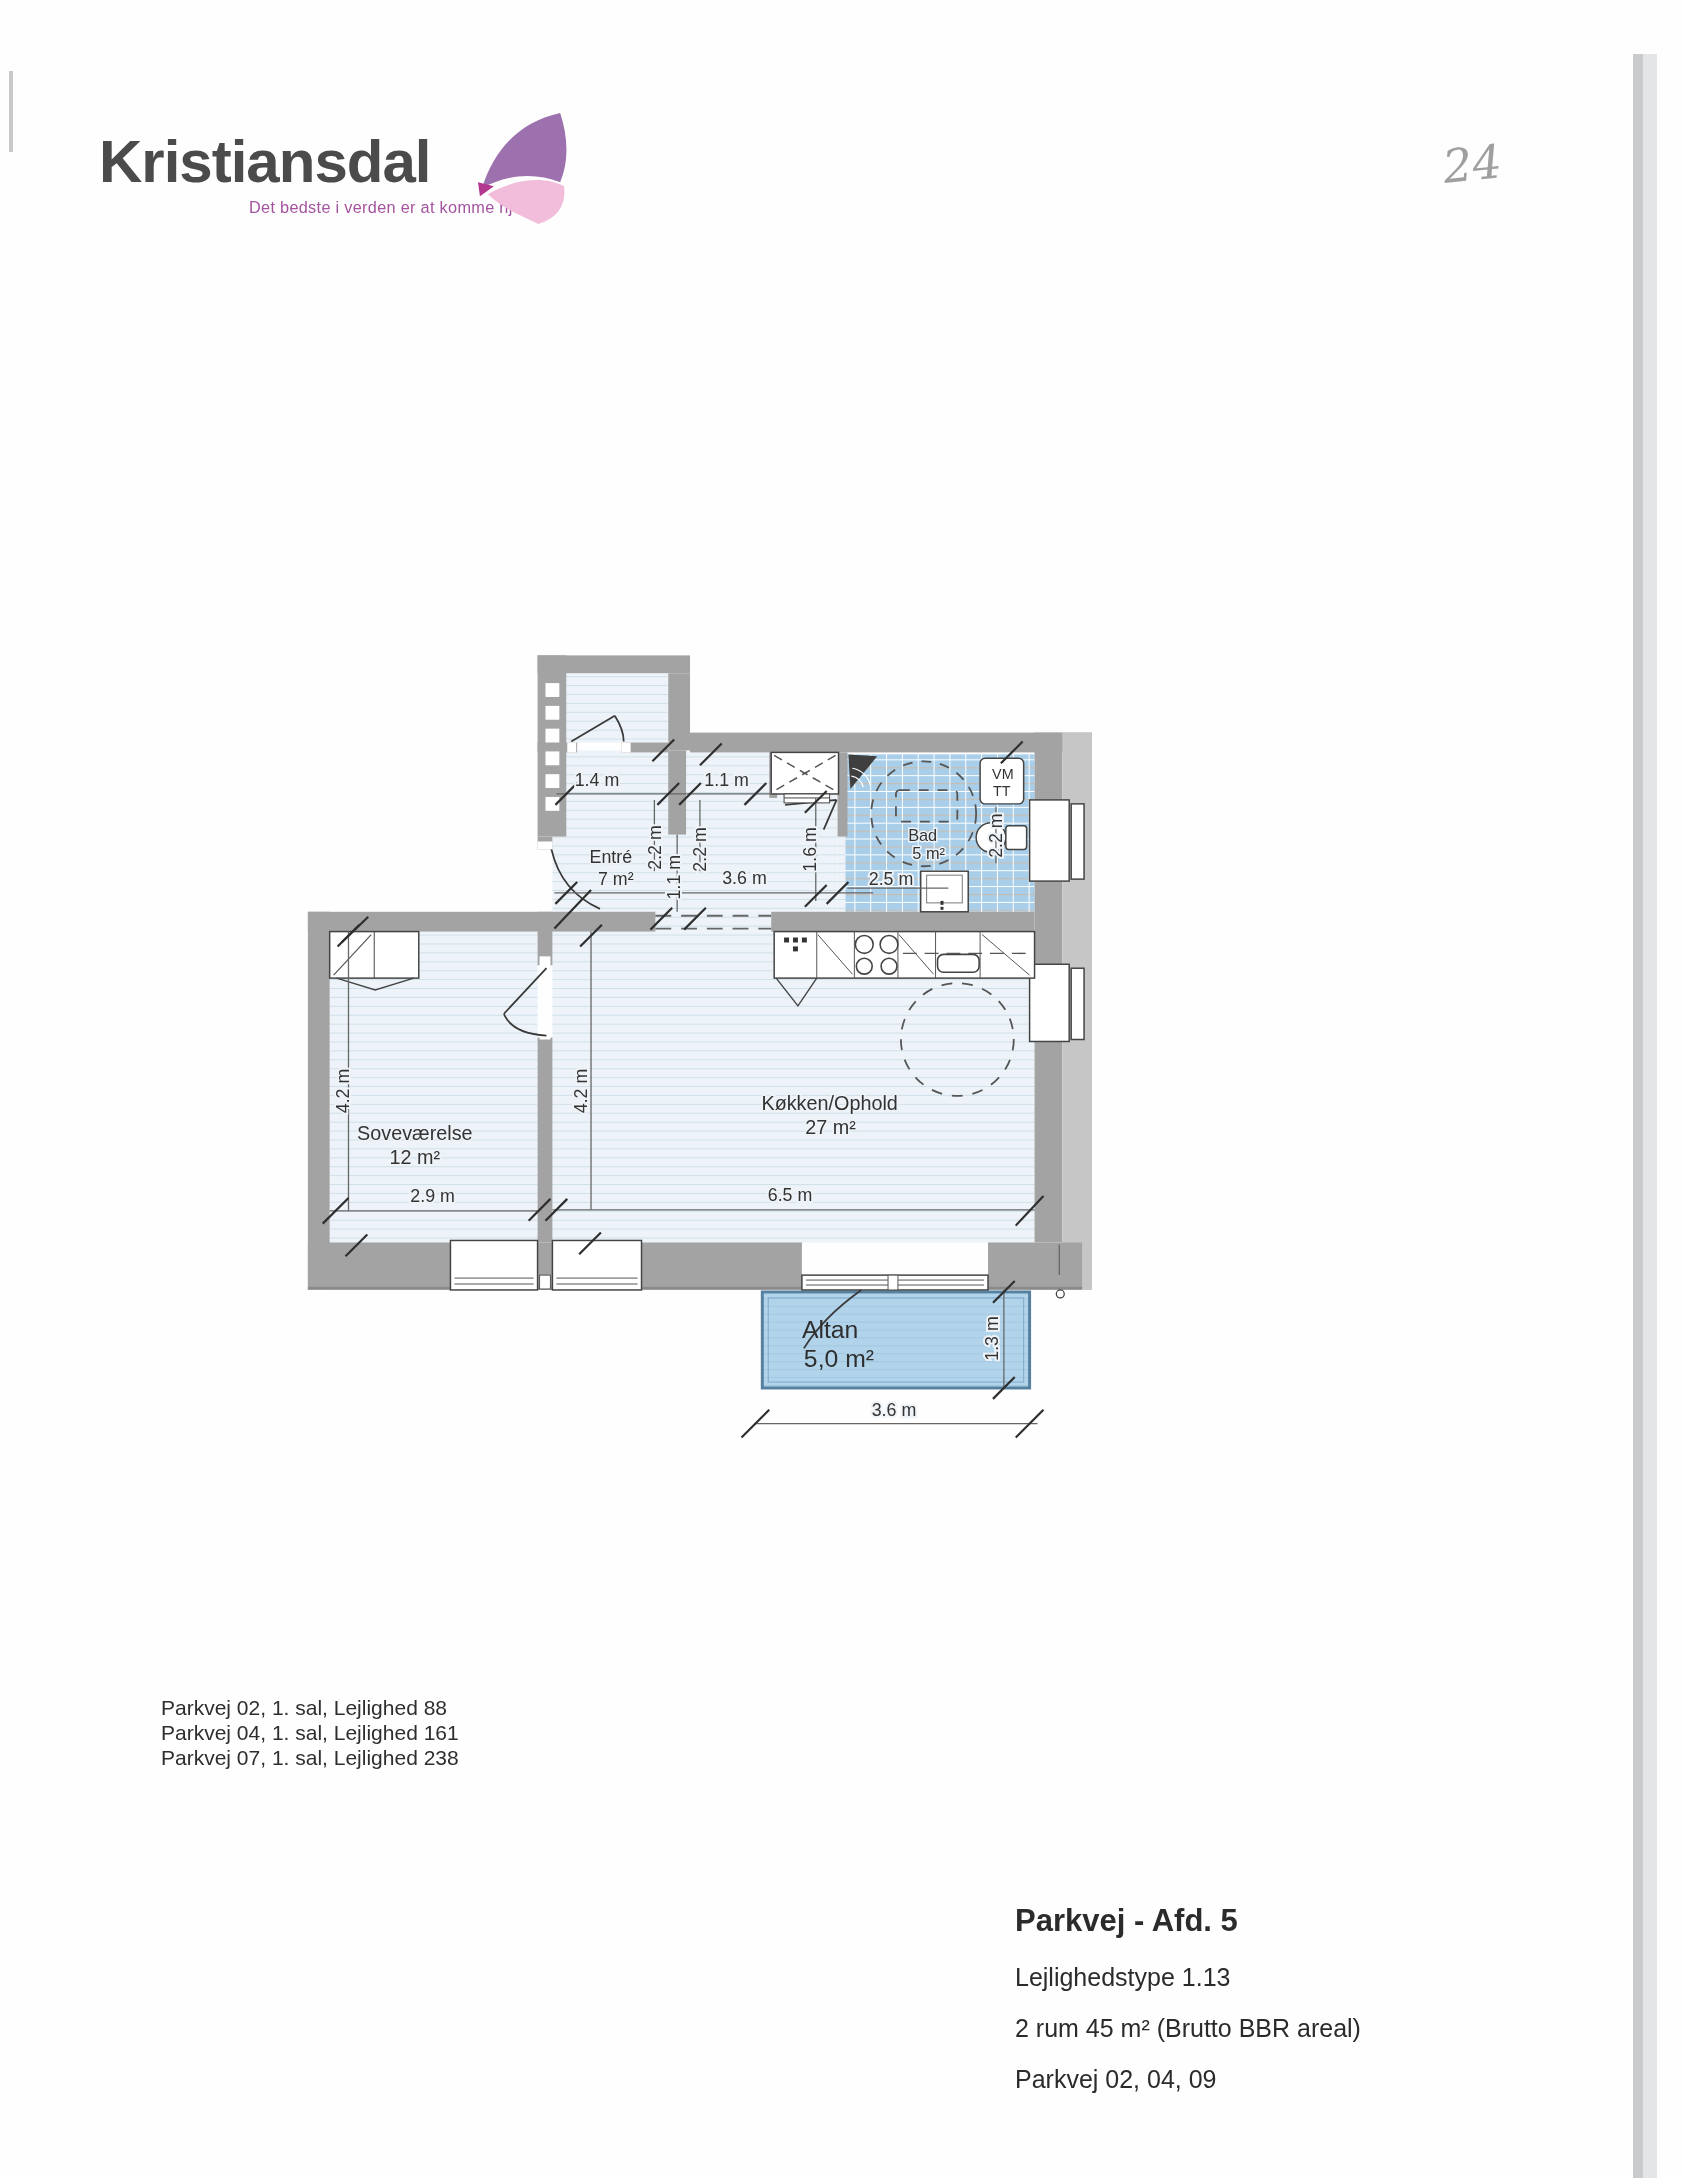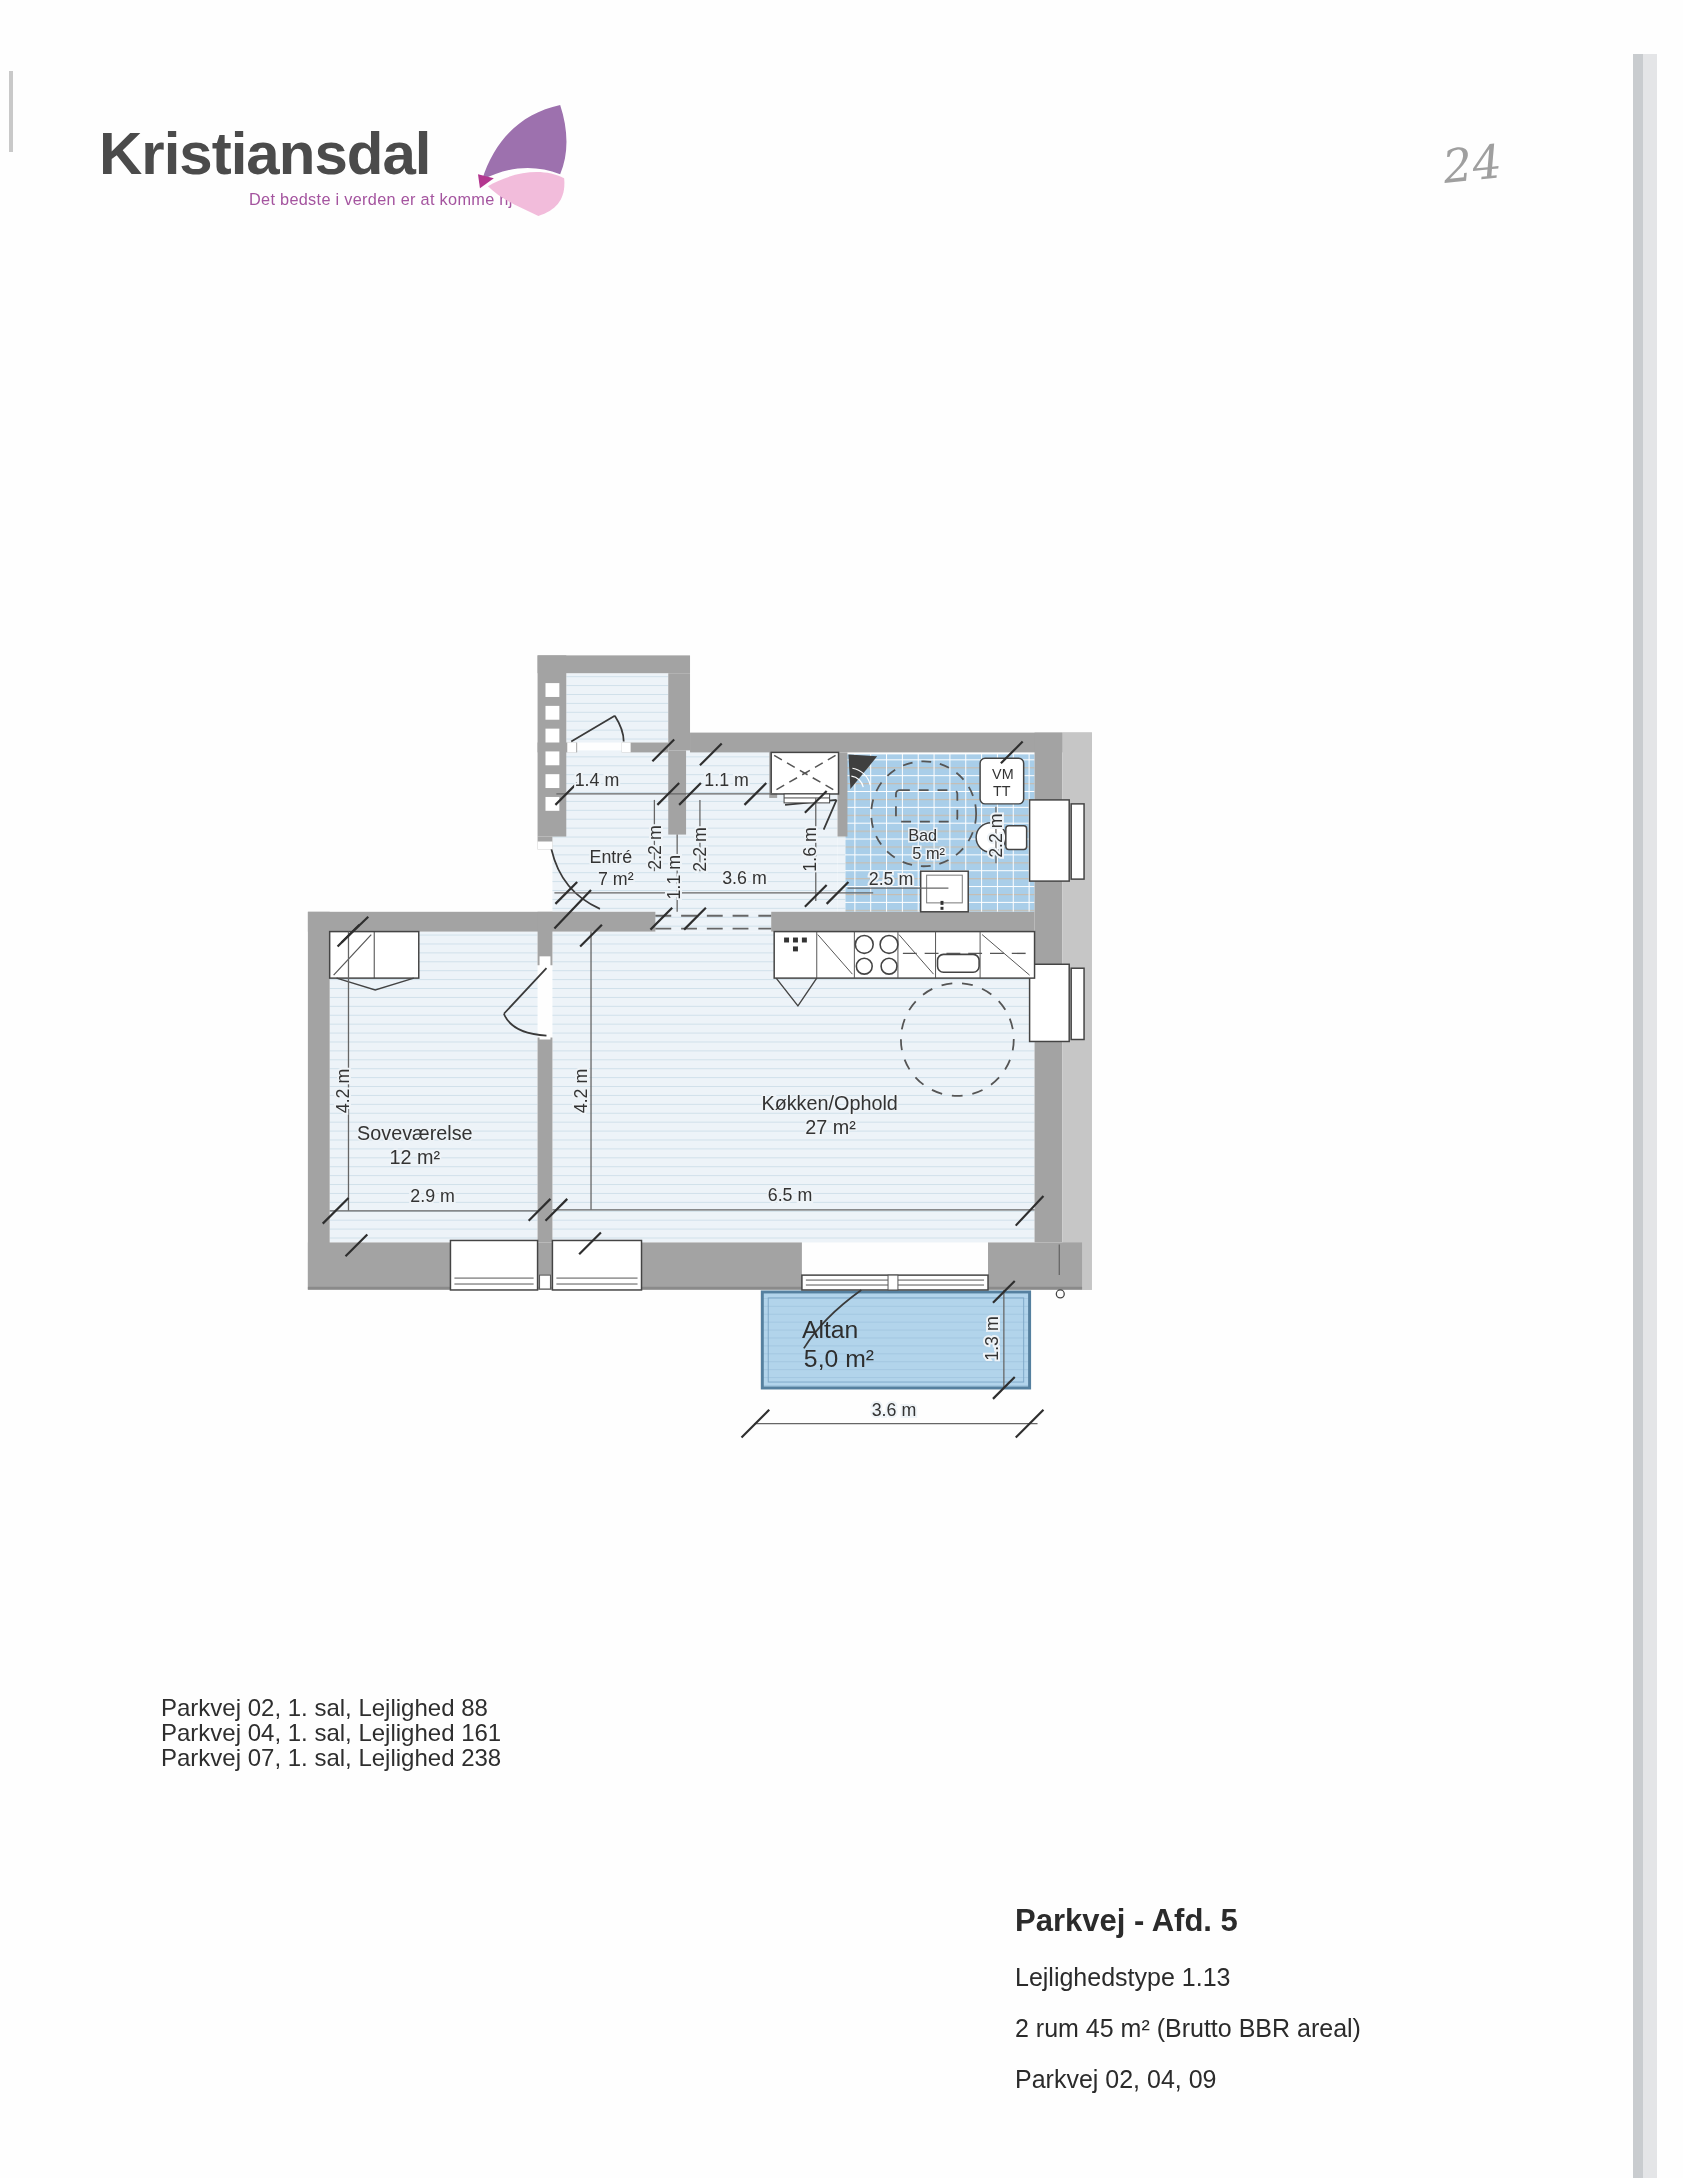--- a/index.html
+++ b/index.html
@@ -3,37 +3,37 @@
 <meta charset="utf-8">
 <style>
   html,body{margin:0;padding:0;background:#e8e8e8;}
   .page{position:relative;width:1683px;height:2178px;background:#fefefe;overflow:hidden;
         font-family:"Liberation Sans",sans-serif;color:#2e2e2e;}
   
   .scan-edge-right{position:absolute;right:40px;top:54px;width:10px;height:2124px;background:#b7bbbf;opacity:.75;}
   .scan-edge-right2{position:absolute;right:26px;top:54px;width:14px;height:2124px;background:#dddfe1;opacity:.8;}
   .scan-corner{position:absolute;left:9px;top:71px;width:4px;height:81px;background:#c9c9c9;}
   
-  .logo{position:absolute;left:99px;top:119px;width:495px;}
+  .logo{position:absolute;left:99px;top:127px;width:495px;}
   .brand{font-size:60px;font-weight:600;letter-spacing:-1px;color:#4b4b4b;}
   .logo-mark{position:absolute;left:378px;top:-18px;}
   .tagline{margin-top:2px;margin-left:150px;font-size:16.3px;letter-spacing:0.3px;color:#a4549f;}
   
   .handwritten{position:absolute;left:1443px;top:137px;font-size:46px;font-style:italic;
                color:#8f8f8f;opacity:.85;transform:rotate(-6deg);font-family:"DejaVu Serif",serif;}
   
   .plan{position:absolute;left:0;top:0;}
   svg text{font-family:"Liberation Sans",sans-serif;}
   .dim{fill:#333;font-size:18px;paint-order:stroke;stroke:#eef3f7;stroke-width:4px;}
   .room{fill:#333;font-size:20px;paint-order:stroke;stroke:#eef3f7;stroke-width:3px;}
   .small{font-size:16.5px;}
   .big{font-size:25px;fill:#2e2e2e;}
   .appl{fill:#333;font-size:14.5px;}
   
-  .units{position:absolute;left:161px;top:1695px;font-size:24px;line-height:25px;color:#2e2e2e;}
+  .units{position:absolute;left:161px;top:1695px;font-size:21px;line-height:25px;color:#2e2e2e;}
   
   .titleblock{position:absolute;left:1015px;top:1903px;color:#2b2b2b;}
   .tb-title{font-size:31px;font-weight:bold;margin-bottom:24px;}
   .tb-line{font-size:25px;margin-bottom:22px;}
 </style>
 </head>
 <body>
 
 <div class="page">
 

